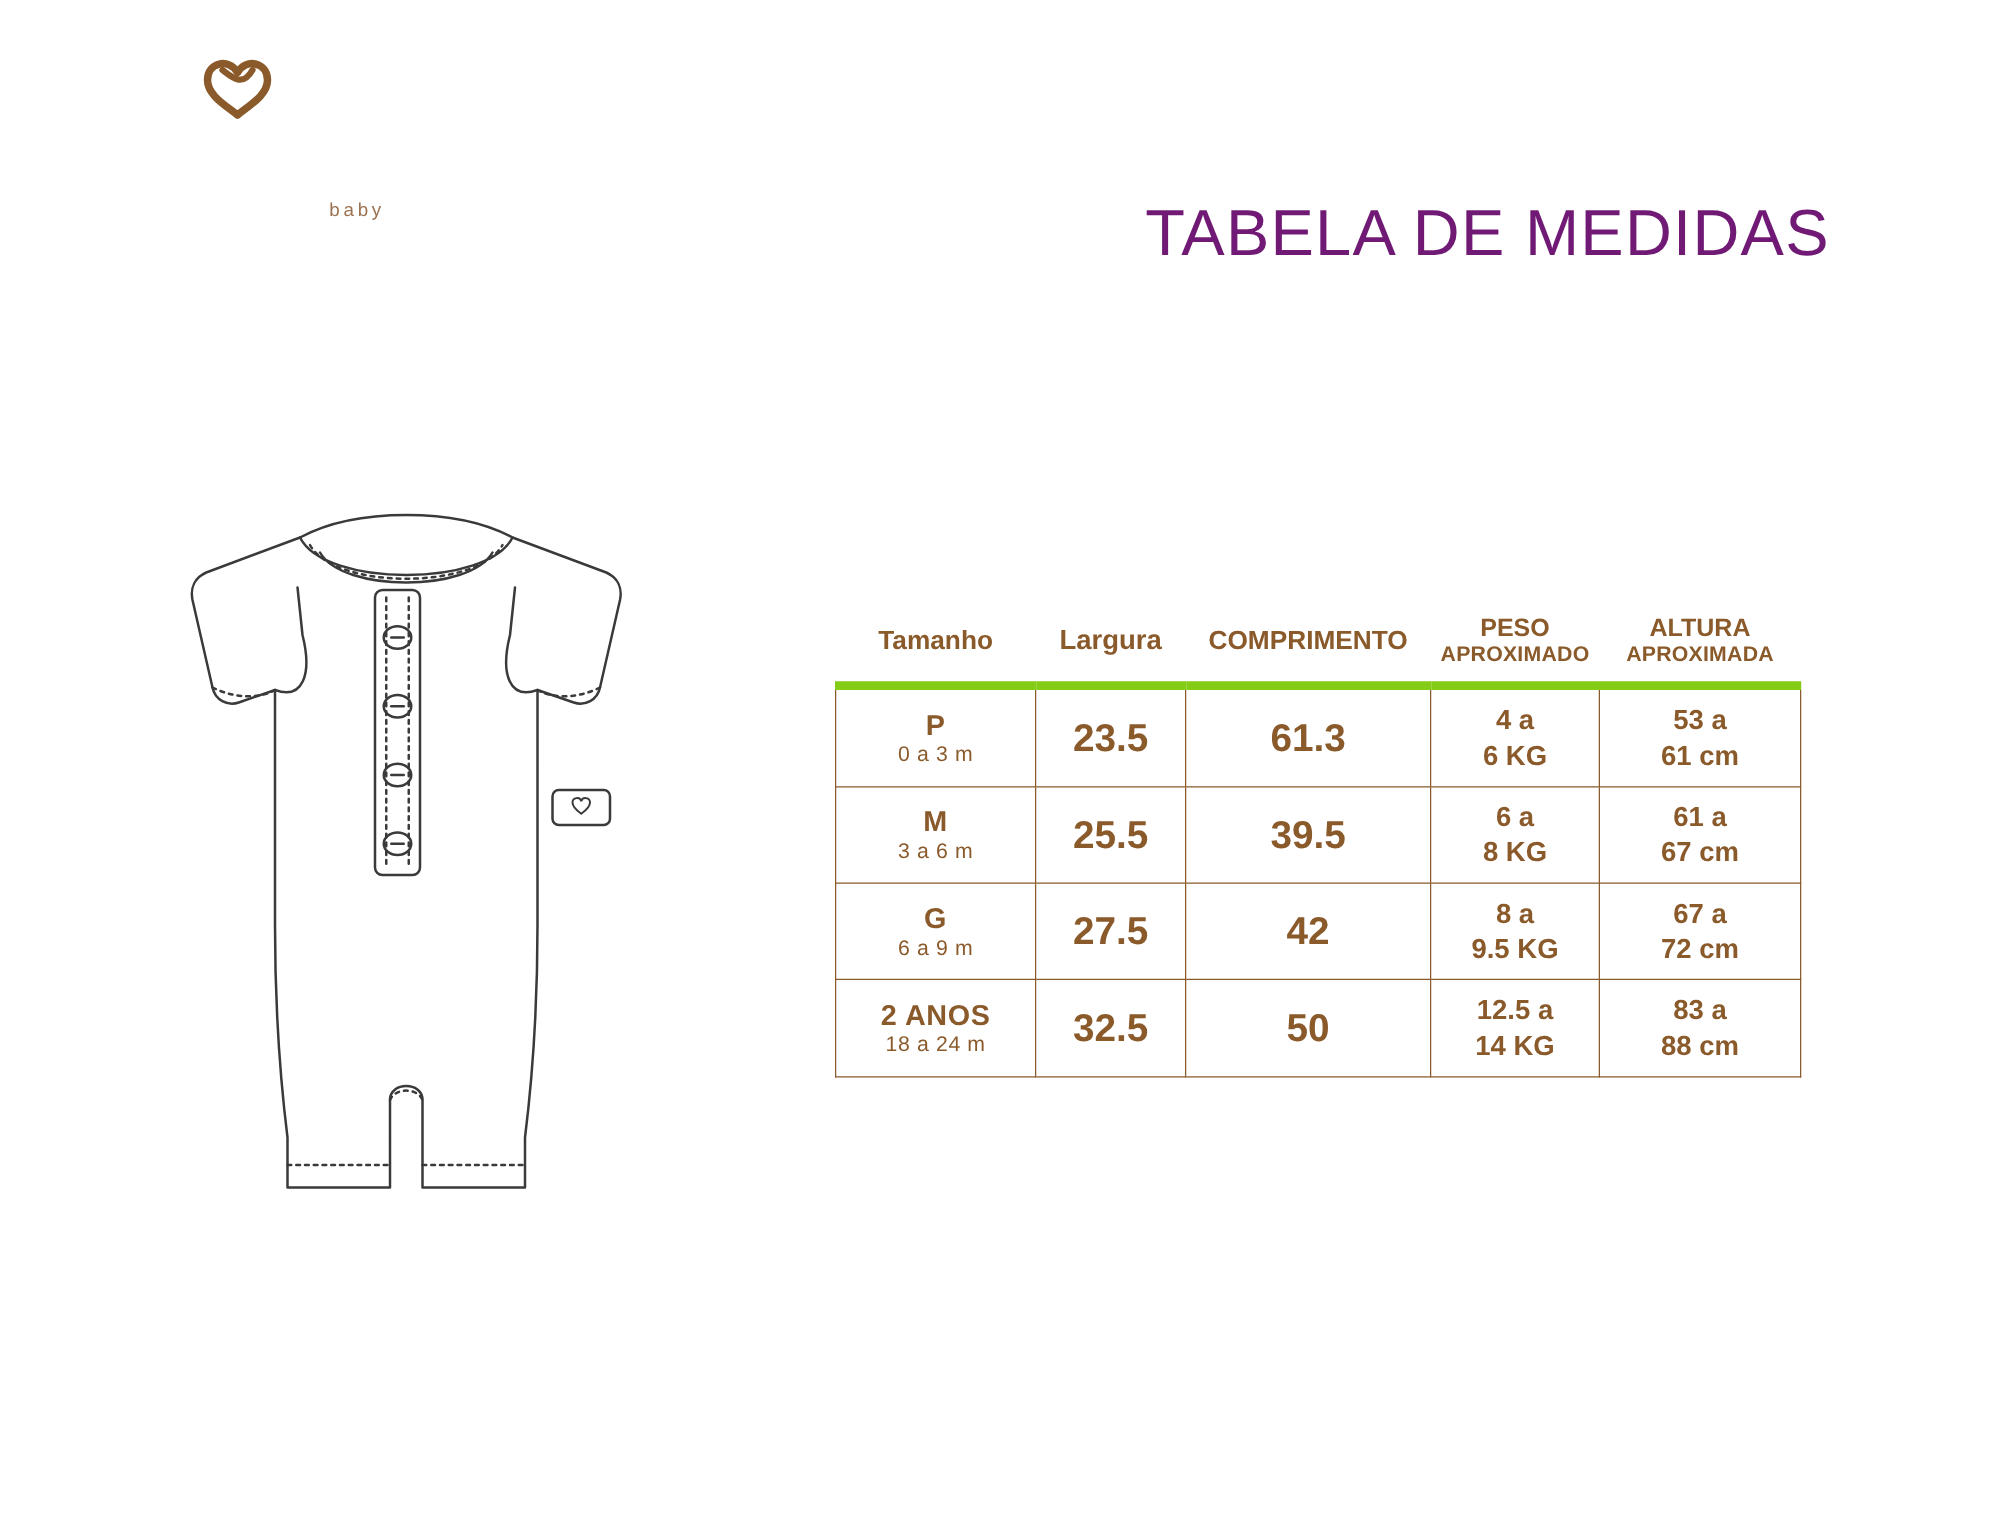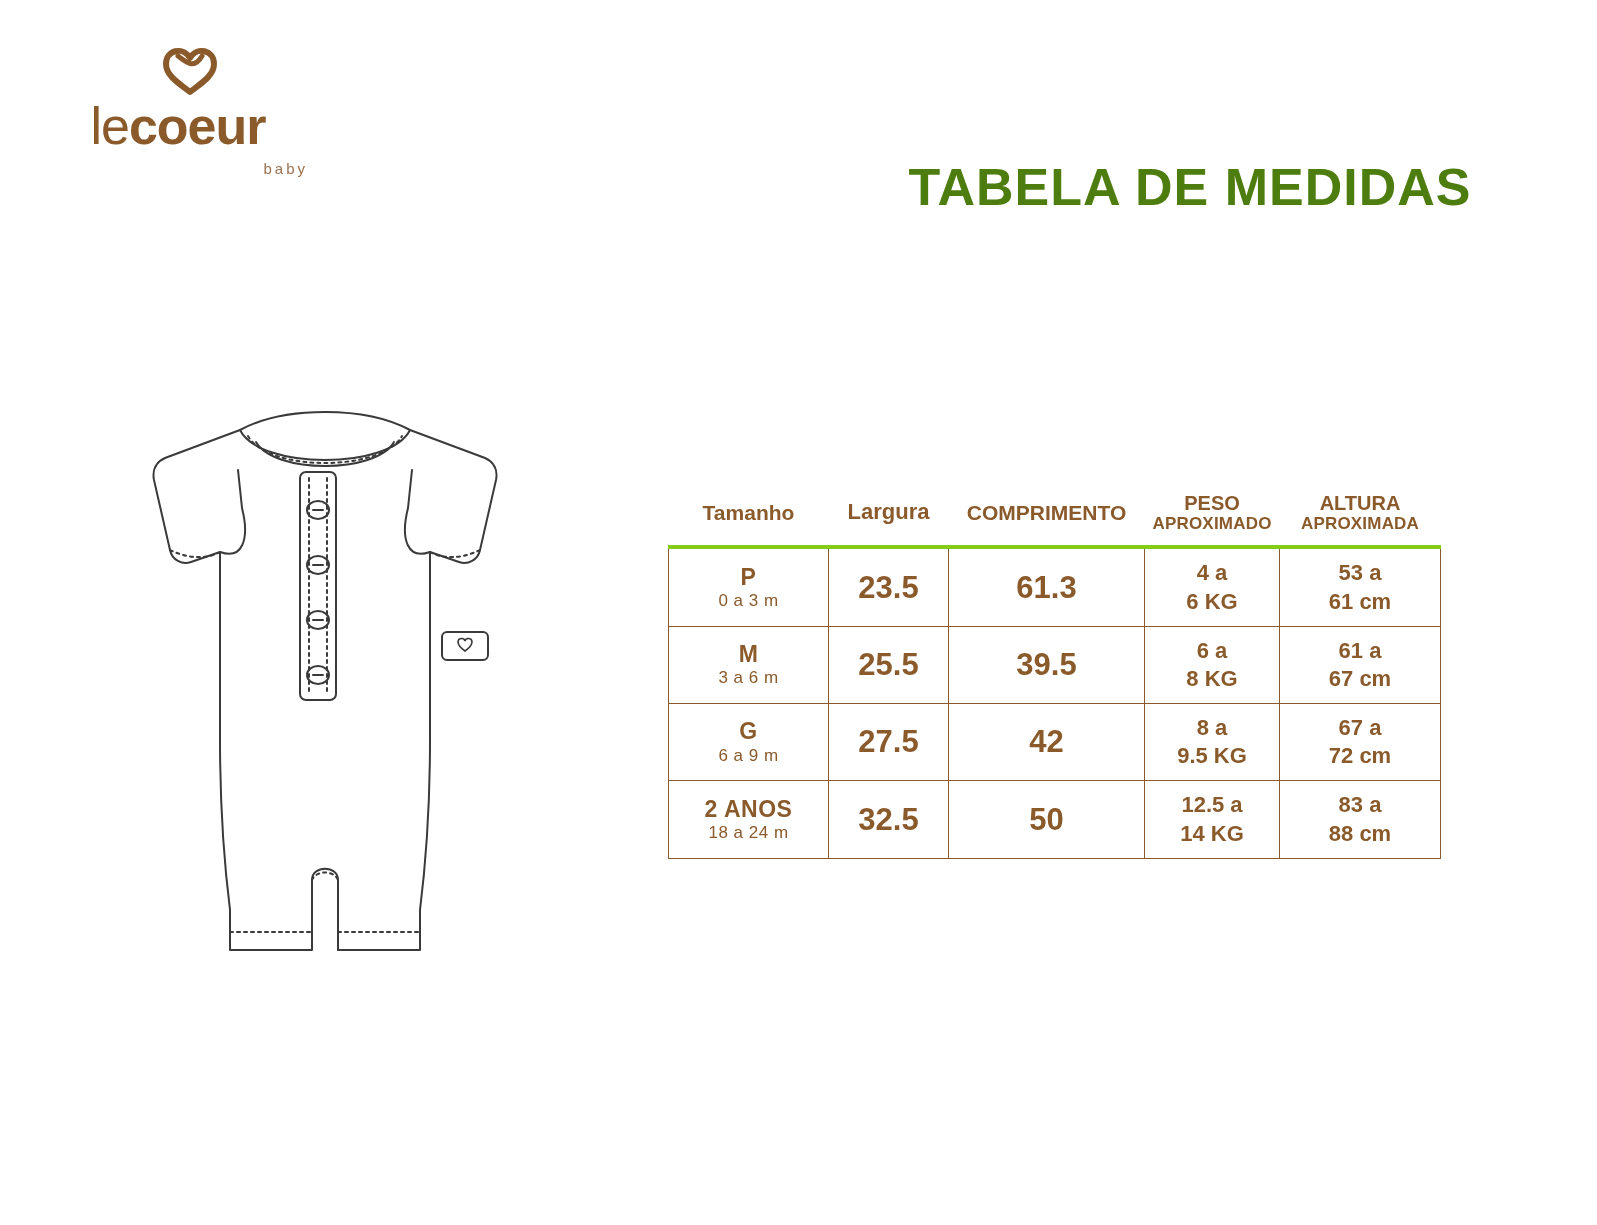--- a/index.html
+++ b/index.html
@@ -57,24 +57,24 @@
   }
 
   
   .title {
     position: absolute;
     left: 840px;
     top: 152px;
     width: 700px;
     text-align: center;
     font-size: 52px;
-    font-weight: 700;
+    font-weight: 400;
     line-height: 1.35;
     letter-spacing: 1px;
-    color: #4d7c0f;
+    color: #701a75;
   }
 
   
   .garment {
     position: absolute;
     left: 90px;
     top: 410px;
     width: 470px;
     height: 580px;
   }
@@ -100,21 +100,21 @@
   table.size-table th,
   table.size-table td {
     border: 1px solid #8a5a2b;
     text-align: center;
     vertical-align: middle;
     color: #8a5a2b;
   }
   
   table.size-table thead th {
     border: none;
-    border-bottom: 4px solid #84cc16;
+    border-bottom: 7px solid #84cc16;
     padding: 10px 4px 12px 4px;
     font-weight: 700;
     line-height: 1.12;
   }
   thead th.h-tamanho { font-size: 21px; }
   thead th.h-largura { font-size: 22px; }
   thead th.h-comprimento { font-size: 21px; }
   thead th .h-main { display: block; font-size: 20px; font-weight: 700; }
   thead th .h-sub  { display: block; font-size: 17px; font-weight: 700; letter-spacing: .2px; }
 
@@ -145,23 +145,20 @@
 </style>
 </head>
 <body>
 
 <div class="logo-block">
   <div class="logo-mark">
     <svg viewBox="0 0 72 58" width="72" height="58" aria-hidden="true">
       <path d="M10 22 C10 8, 27 4, 34 16 C41 4, 58 8, 58 22 C58 34, 44 42, 34 50 C24 42, 10 34, 10 22 Z" fill="none" stroke="#8a5a2b" stroke-width="6" stroke-linejoin="round"></path>
       <path d="M22 14 C30 20, 38 28, 46 14" fill="none" stroke="#8a5a2b" stroke-width="5" stroke-linecap="round"></path>
     </svg>
-  </div>
-  <div class="logo-word">
-    <span class="light">le</span><span>coeur</span>
   </div>
   <div class="logo-sub">baby</div>
 </div>
 
 <div class="title">TABELA DE MEDIDAS</div>
 
 <div class="garment">
   <svg viewBox="0 0 470 580" width="470" height="580" aria-hidden="true">
     <g fill="none" stroke="#3a3a3a" stroke-width="2" stroke-linejoin="round" stroke-linecap="round">
 

